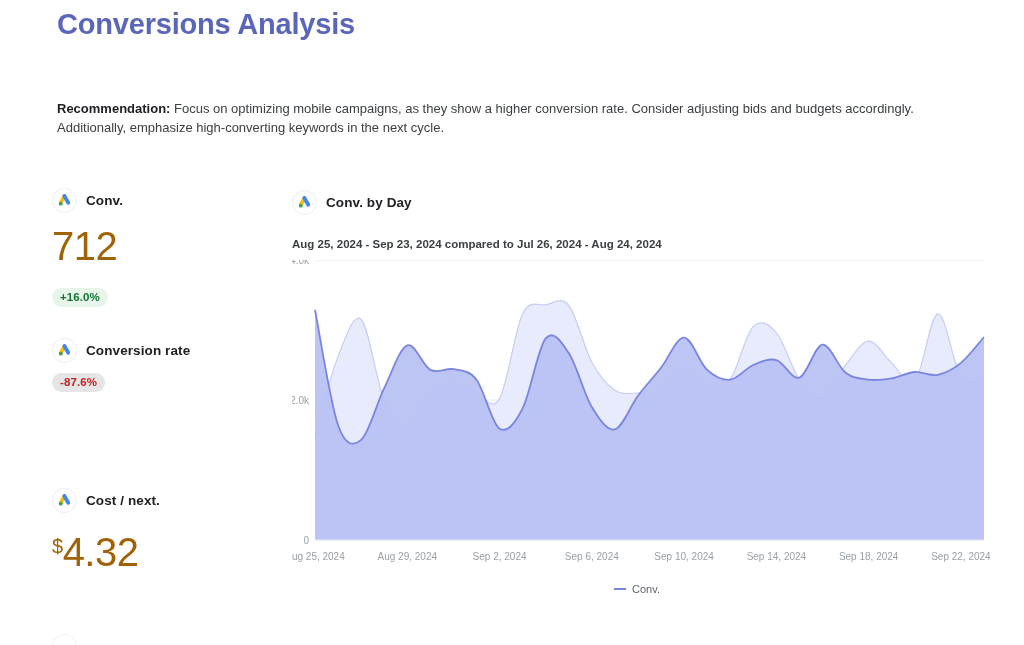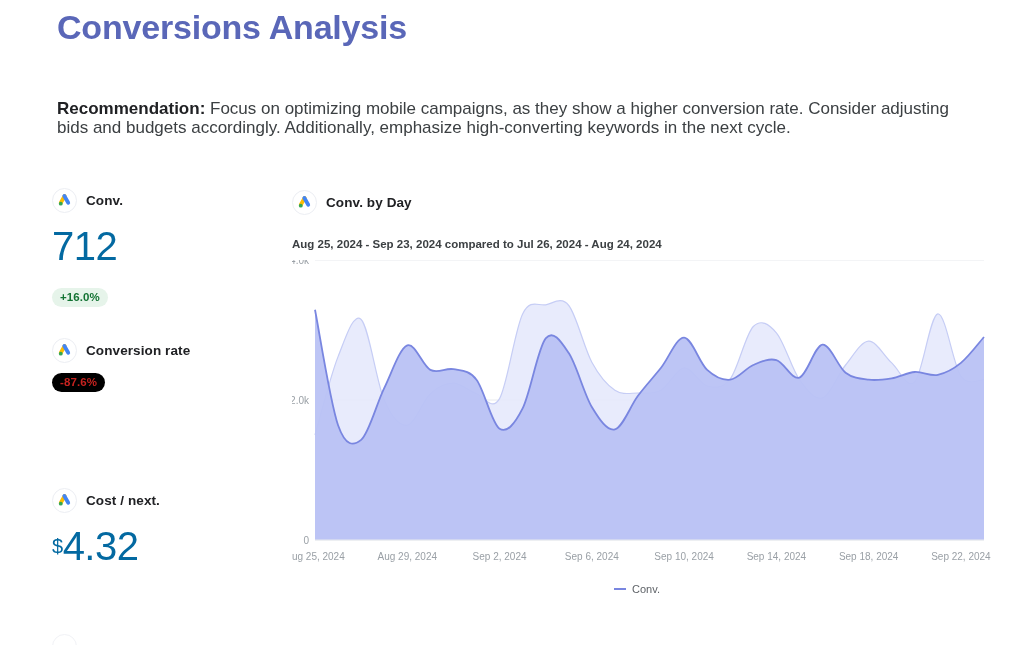--- a/index.html
+++ b/index.html
@@ -9,32 +9,32 @@
     background: #ffffff;
     font-family: "Liberation Sans", sans-serif;
     overflow: hidden;
   }
   .page { position: relative; width: 1024px; height: 645px; background:#fff; }
 
   
   .title {
     position: absolute;
     left: 57px; top: 8px;
-    font-size: 34px;
+    font-size: 29px;
     font-weight: bold;
     color: #5a67b8;
     letter-spacing: -0.2px;
   }
 
   
   .recommendation {
     position: absolute;
     left: 57px; top: 99px;
     width: 893px;
-    font-size: 17px;
+    font-size: 13px;
     line-height: 19px;
     color: #3c4043;
   }
   .recommendation b { font-weight: bold; color:#202124; }
 
   
   .metrics { position: absolute; left: 52px; top: 186px; width: 230px; }
   .metric { position: relative; height: 150px; }
 
   .metric-head { display: flex; align-items: center; gap: 9px; height: 28px; }
@@ -53,40 +53,40 @@
     font-size: 13.5px;
     font-weight: bold;
     color: #202124;
     letter-spacing: 0.1px;
   }
 
   .metric-value {
     margin-top: 9px;
     font-size: 40px;
     font-weight: 300;
-    color: #0369a1;
+    color: #a16207;
     line-height: 46px;
     letter-spacing: -0.5px;
     display: flex;
-    align-items: flex-start;
+    align-items: flex-end;
   }
   .metric-value .unit-pre { font-size: 20px; font-weight: 300; align-self: flex-end; margin-bottom: 6px;}
   .metric-value .unit-post { font-size: 20px; font-weight: 300; align-self: flex-end; margin-bottom: 5px; margin-left:1px;}
 
   .badge {
     display: inline-block;
     margin-top: 9px;
     padding: 3px 8px 4px 8px;
     border-radius: 11px;
     font-size: 11.5px;
     font-weight: bold;
     letter-spacing: 0.1px;
   }
   .badge.up   { background: #e6f4ea; color: #137333; margin-top: 19px; }
-  .badge.down { background: #000000; color: #c5221f; }
+  .badge.down { background: #e5e5e5; color: #c5221f; }
 
   .partial-circle {
     position: absolute;
     left: 52px; top: 634px;
     width: 25px; height: 25px;
     border-radius: 50%;
     border: 1px solid #f1f2f6;
     background: #fff;
   }
 

